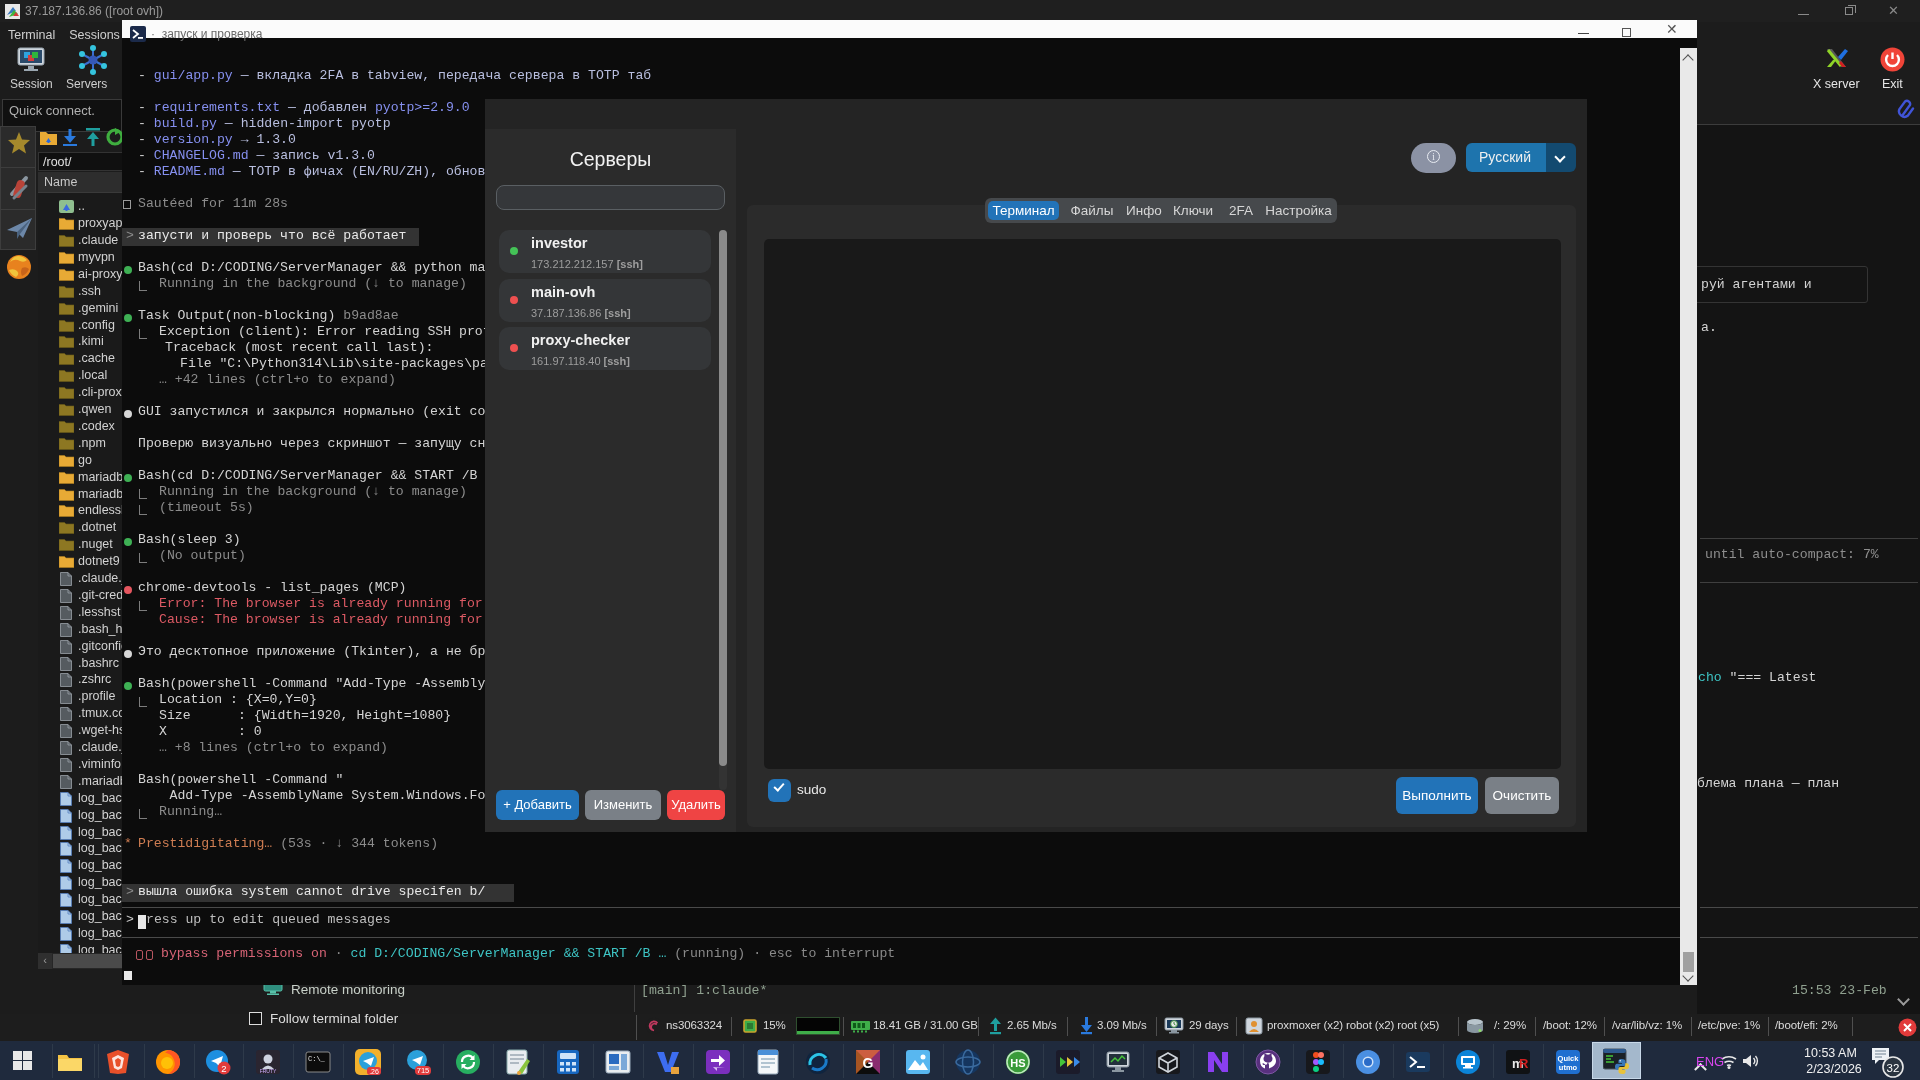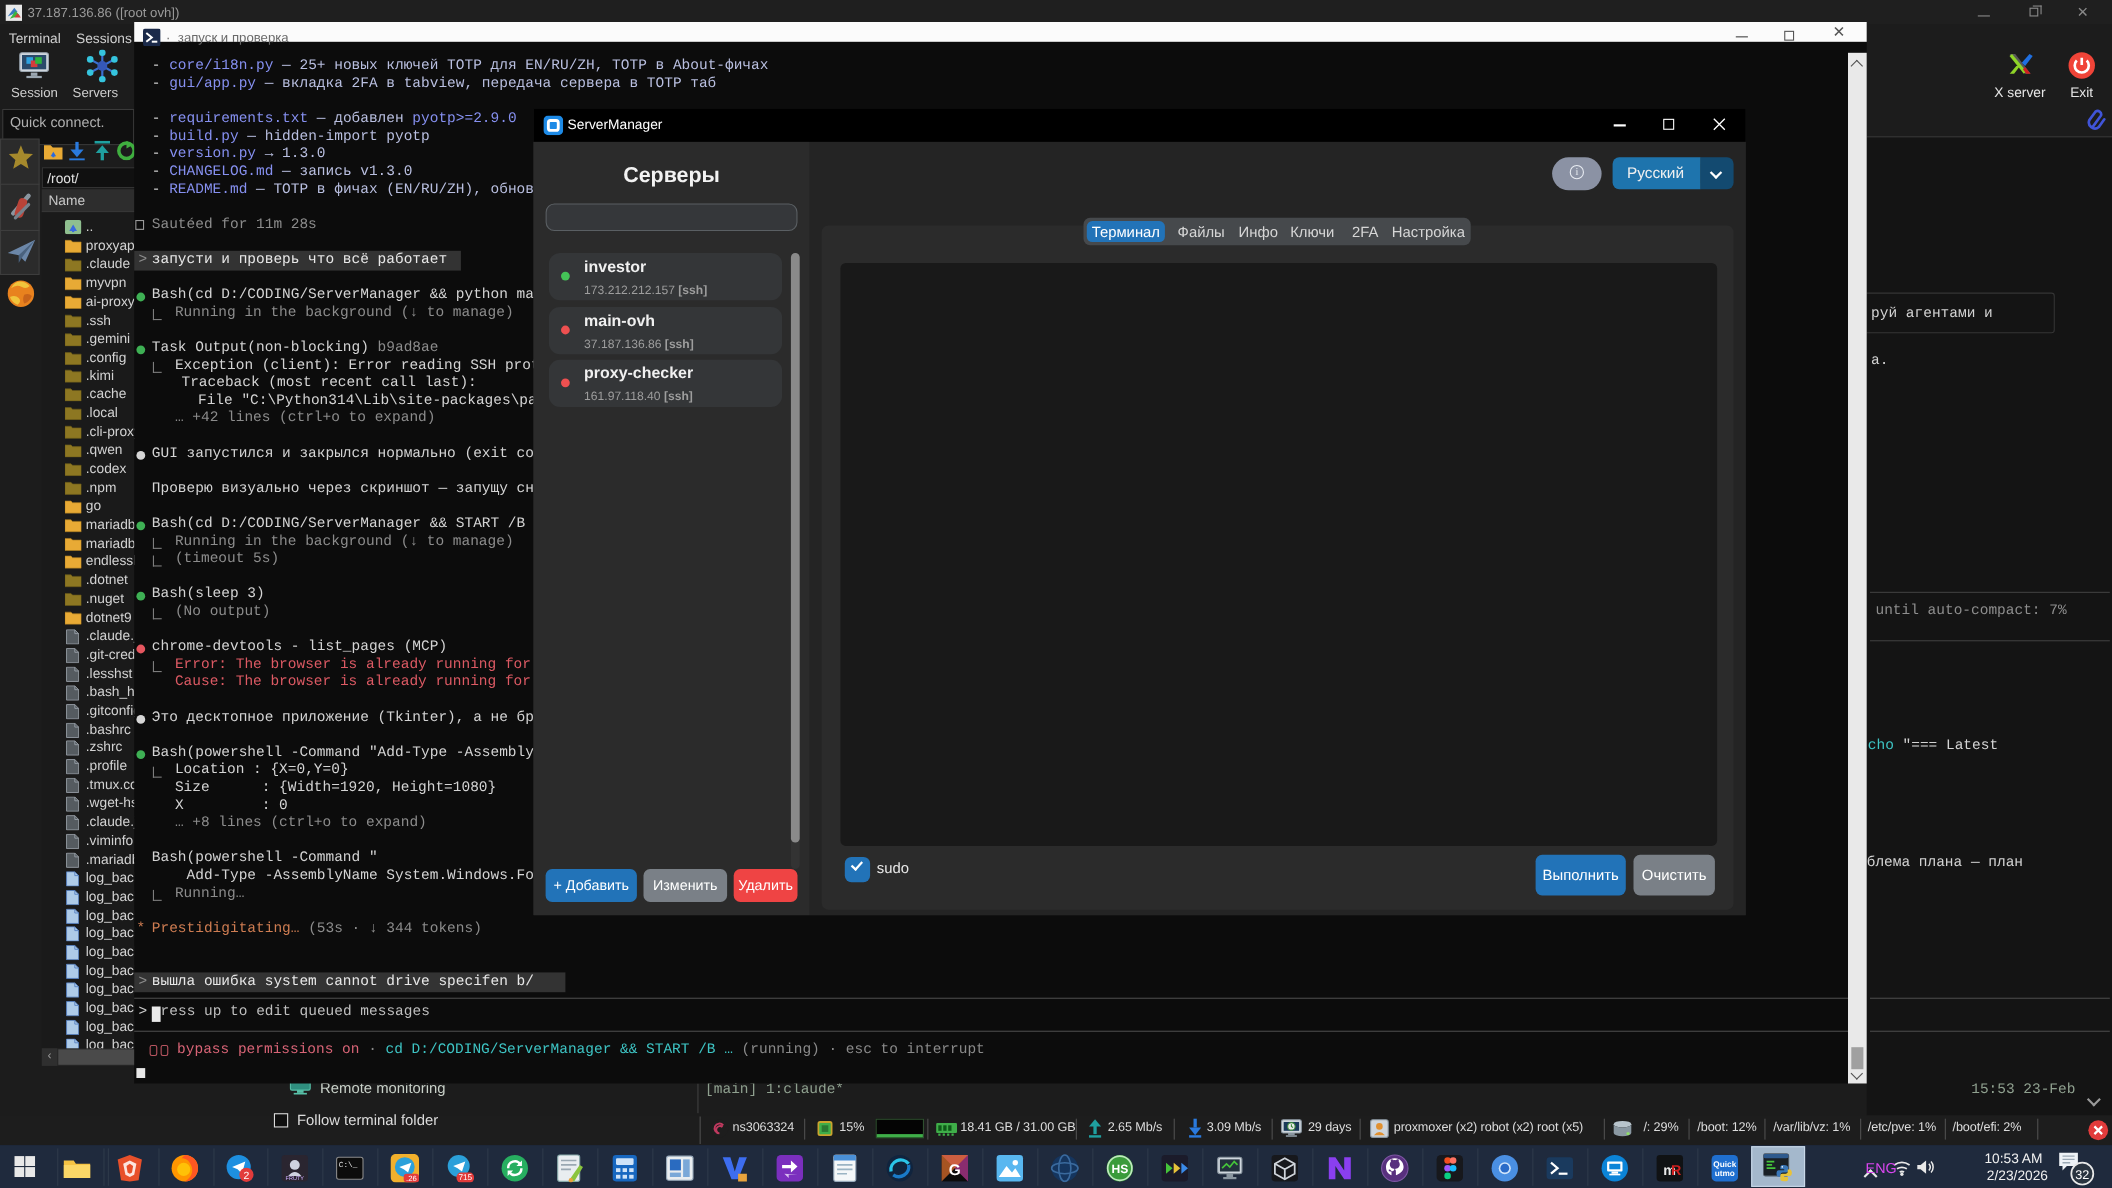--- a/index.html
+++ b/index.html
@@ -686,21 +686,20 @@
 <svg class="ab" style="left:8px;top:6px" width="16" height="16">
           <rect x="0" y="0" width="16" height="16" rx="2" fill="#1b2a4a"></rect>
           <path d="M3 4 L8 8 L3 12" stroke="#fff" stroke-width="1.8" fill="none"></path>
           <rect x="8" y="11" width="5" height="1.8" fill="#fff"></rect>
         </svg>
 <div class="ab" style="left:29px;top:7px;font-size:12px;color:#6a6a6a">·&nbsp; запуск и проверка</div>
 <div class="ab" style="left:1456px;top:13px;width:11px;height:1px;background:#444"></div>
 <div class="ab" style="left:1500px;top:8px;width:9px;height:9px;border:1px solid #555"></div>
 <div class="ab" style="left:1544px;top:1px;font-size:14px;color:#555">✕</div>
 </div>
-<div class="tl" style="left:16px;top:32px"><span style="color:#d4d4d4">- </span><span style="color:#8690f0">core/i18n.py</span><span style="color:#b9bfe0"> — 25+ новых ключей TOTP для EN/RU/ZH, TOTP в About-фичах</span></div>
 <div class="tl" style="left:16px;top:48px"><span style="color:#d4d4d4">- </span><span style="color:#8690f0">gui/app.py</span><span style="color:#b9bfe0"> — вкладка 2FA в tabview, передача сервера в TOTP таб</span></div>
 <div class="tl" style="left:16px;top:80px"><span style="color:#d4d4d4">- </span><span style="color:#8690f0">requirements.txt</span><span style="color:#b9bfe0"> — добавлен </span><span style="color:#8690f0">pyotp&gt;=2.9.0</span></div>
 <div class="tl" style="left:16px;top:96px"><span style="color:#d4d4d4">- </span><span style="color:#8690f0">build.py</span><span style="color:#b9bfe0"> — hidden-import pyotp</span></div>
 <div class="tl" style="left:16px;top:112px"><span style="color:#d4d4d4">- </span><span style="color:#8690f0">version.py</span><span style="color:#b9bfe0"> → 1.3.0</span></div>
 <div class="tl" style="left:16px;top:128px"><span style="color:#d4d4d4">- </span><span style="color:#8690f0">CHANGELOG.md</span><span style="color:#b9bfe0"> — запись v1.3.0</span></div>
 <div class="tl" style="left:16px;top:144px"><span style="color:#d4d4d4">- </span><span style="color:#8690f0">README.md</span><span style="color:#b9bfe0"> — TOTP в фичах (EN/RU/ZH), обновление</span></div>
 <div class="ab" style="left:1px;top:180px;width:8px;height:9px;border:1px solid #9a9a9a"></div>
 <div class="tl" style="left:16px;top:176px"><span style="color:#8c8c8c">Sautéed for 11m 28s</span></div>
 <div class="ab" style="left:0px;top:208px;width:297px;height:18px;background:#333333"></div>
 <div class="tl" style="left:4px;top:208px"><span style="color:#8c8c8c">&gt;</span></div>
@@ -760,34 +759,22 @@
 <div class="ab" style="left:14px;top:930px;width:7px;height:10px;border:1px solid #b85560;border-radius:2px"></div>
 <div class="ab" style="left:24px;top:930px;width:7px;height:10px;border:1px solid #b85560;border-radius:2px"></div>
 <div class="tl" style="left:39px;top:926px"><span style="color:#d86476">bypass permissions on</span><span style="color:#8a8a8a"> · </span><span style="color:#3ec5c5">cd D:/CODING/ServerManager &amp;&amp; START /B … </span><span style="color:#8a8a8a">(running) · esc to interrupt</span></div>
 <div class="ab" style="left:2px;top:951px;width:8px;height:9px;background:#e8e8e8"></div>
 <div class="ab" style="left:1558px;top:28px;width:17px;height:937px;background:#e9e9e9"></div>
 <div class="ab" style="left:1562px;top:36px;width:8px;height:8px;border-left:1.6px solid #505050;border-top:1.6px solid #505050;transform:rotate(45deg)"></div>
 <div class="ab" style="left:1561px;top:932px;width:11px;height:20px;background:#a0a0a0"></div>
 <div class="ab" style="left:1562px;top:952px;width:8px;height:8px;border-right:1.6px solid #505050;border-bottom:1.6px solid #505050;transform:rotate(45deg)"></div>
 </div>
 <div class="ab" style="left:485px;top:99px;width:1102px;height:733px;background:#242424">
-<div class="ab" style="left:0;top:0;width:1102px;height:30px;background:#000">
-<svg class="ab" style="left:9px;top:6px" width="18" height="18">
-          <rect x="0" y="0" width="18" height="18" rx="4.5" fill="#1d8ae6"></rect>
-          <rect x="4.5" y="4.5" width="9" height="9" rx="2" fill="none" stroke="#fff" stroke-width="2.6"></rect>
-        </svg>
-<div class="ab" style="left:31px;top:7px;font-size:12.5px;color:#fff">ServerManager</div>
-<div class="ab" style="left:982px;top:14px;width:11px;height:1.5px;background:#fff"></div>
-<div class="ab" style="left:1027px;top:9px;width:10px;height:10px;border:1.1px solid #fff"></div>
-<svg class="ab" style="left:1072px;top:8px" width="12" height="12">
-          <path d="M1 1 L11 11 M11 1 L1 11" stroke="#fff" stroke-width="1.2"></path>
-        </svg>
-</div>
 <div class="ab" style="left:0;top:30px;width:251px;height:703px;background:#2b2b2b">
-<div class="ab" style="left:0;top:19px;width:251px;height:24px;font-size:19.5px;font-weight:bold;color:#f2f2f2;text-align:center">Серверы</div>
+<div class="ab" style="left:0;top:19px;width:251px;height:24px;font-size:19.5px;font-weight:normal;color:#f2f2f2;text-align:center">Серверы</div>
 <div class="ab" style="left:11px;top:56px;width:229px;height:25px;background:#35373a;border:1.5px solid #5a5f63;border-radius:8px"></div>
 <div class="ab" style="left:14px;top:101px;width:212px;height:43px;background:#343638;border-radius:10px"></div>
 <div class="dot" style="left:25px;top:118px;background:#44c357"></div>
 <div class="ab" style="left:46px;top:106px;font-size:14.5px;font-weight:bold;color:#f0f0f0">investor</div>
 <div class="ab" style="left:46px;top:129px;font-size:11px;color:#9e9e9e">173.212.212.157 <b>[ssh]</b></div>
 <div class="ab" style="left:14px;top:150px;width:212px;height:43px;background:#343638;border-radius:10px"></div>
 <div class="dot" style="left:25px;top:167px;background:#ee5050"></div>
 <div class="ab" style="left:46px;top:155px;font-size:14.5px;font-weight:bold;color:#f0f0f0">main-ovh</div>
 <div class="ab" style="left:46px;top:178px;font-size:11px;color:#9e9e9e">37.187.136.86 <b>[ssh]</b></div>
 <div class="ab" style="left:14px;top:198px;width:212px;height:43px;background:#343638;border-radius:10px"></div>

